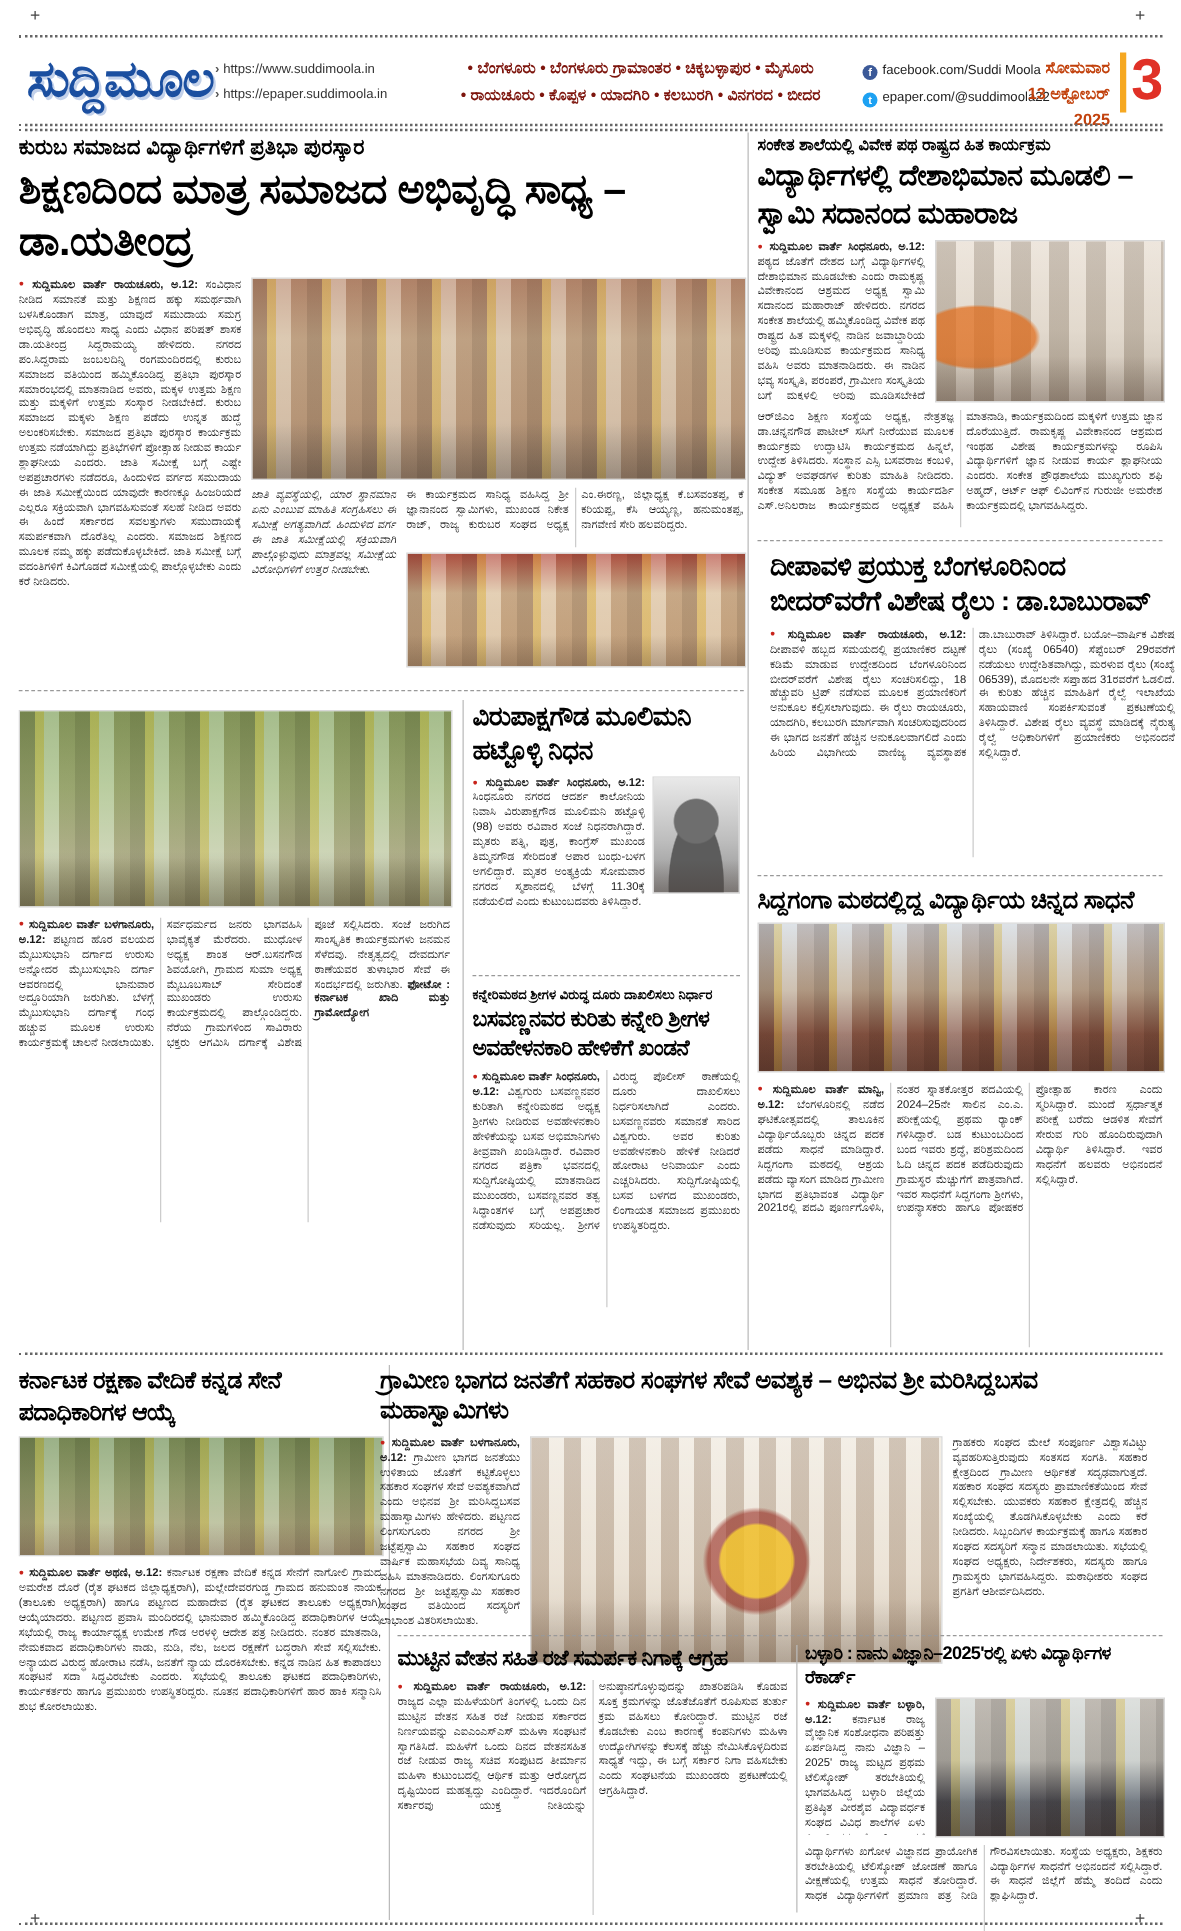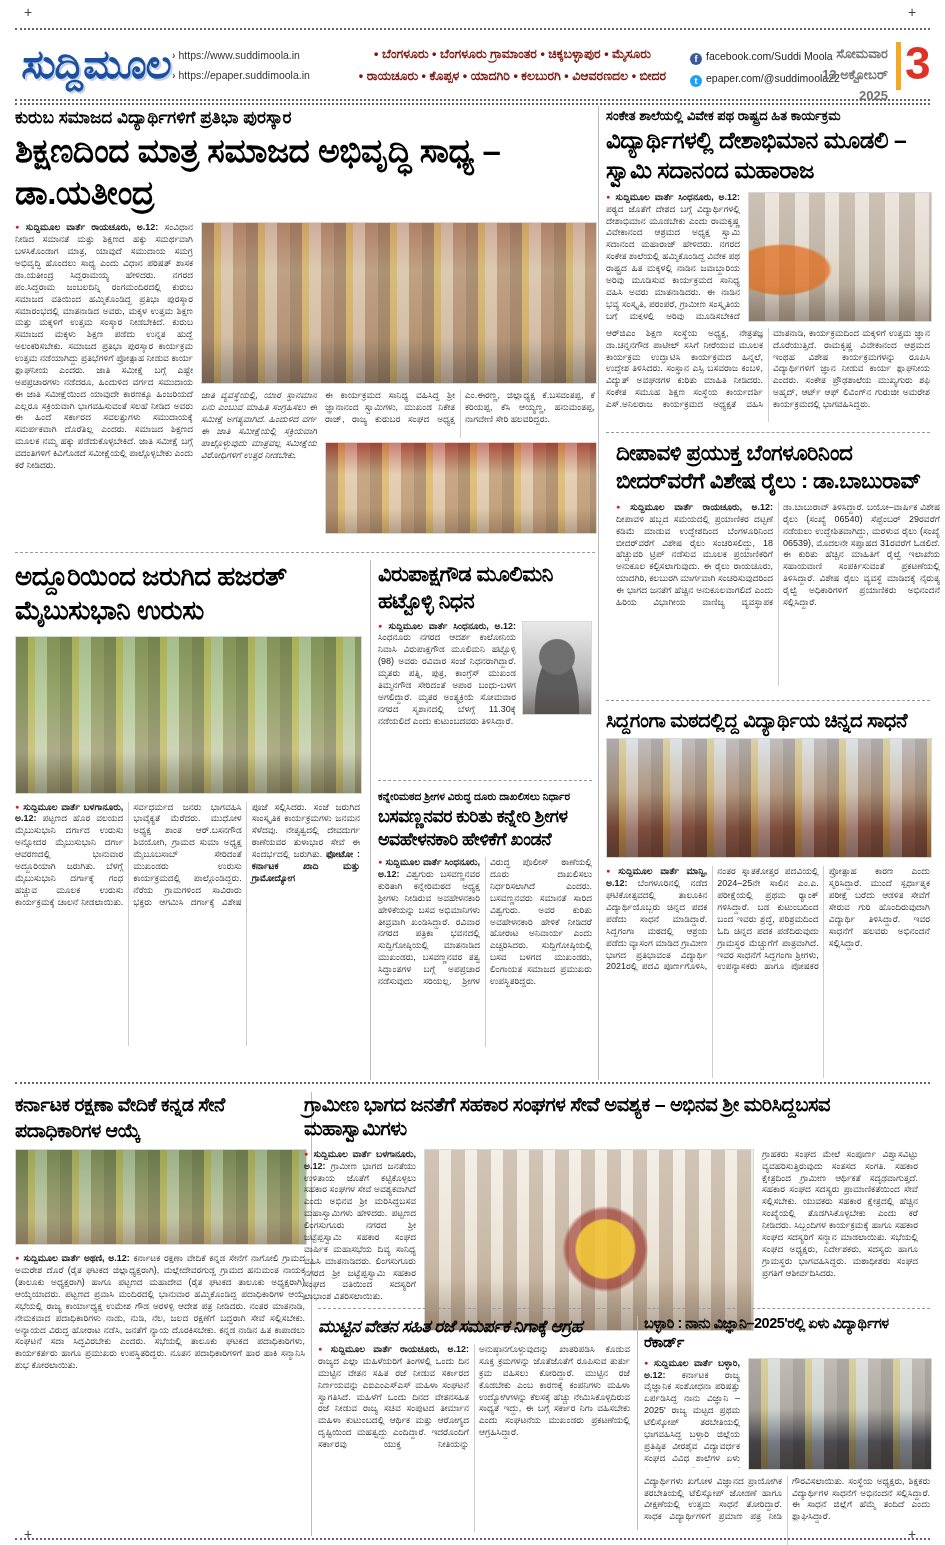--- a/index.html
+++ b/index.html
@@ -15,21 +15,21 @@
   .logo{font-size:40px;font-weight:800;color:#1b4fa0;letter-spacing:-1px;
         transform:skewX(-4deg);text-shadow:2px 2px 0 #c3d1ea;}
   .urls{font-size:10.5px;color:#333;line-height:1.9;}
   .urls .arr{color:#555;margin-right:3px;font-weight:700;}
   .cities{font-size:12.5px;font-weight:700;color:#7d150d;line-height:1.75;}
   .social{font-size:10.5px;color:#222;line-height:2.05;}
   .badge{display:inline-block;width:12px;height:12px;border-radius:50%;color:#fff;
          font-size:9px;font-weight:700;text-align:center;line-height:12px;margin-right:4px;vertical-align:-2px;}
   .badge.fb{background:#3b5998;}
   .badge.tw{background:#1da1f2;}
-  .daydate{font-size:13px;font-weight:700;color:#737373;text-align:right;line-height:1.6;}
+  .daydate{font-size:13px;font-weight:700;color:#c2410c;text-align:right;line-height:1.6;}
   .orangebar{background:#f6a821;}
   .pagenum{font-size:46px;font-weight:700;color:#e03127;line-height:1;}
 
   
   .kicker{font-weight:700;color:#000;}
   .headline{font-weight:800;color:#000;letter-spacing:-0.5px;}
   .body{font-size:9px;line-height:1.32;text-align:justify;color:#1a1a1a;overflow:hidden;}
   .byline{font-weight:700;}
   .byline::before{content:"●";color:#c8231b;font-size:7px;margin-right:3px;vertical-align:1px;}
   .cols2{column-count:2;column-gap:10px;column-rule:1px solid #ccc;}
@@ -73,21 +73,21 @@
 
   <div class="abs logo" style="left:22px;top:42px;">ಸುದ್ದಿಮೂಲ</div>
 
   <div class="abs urls" style="left:172px;top:46px;">
     <div><span class="arr">›</span><span>https://www.suddimoola.in</span></div>
     <div><span class="arr">›</span><span>https://epaper.suddimoola.in</span></div>
   </div>
 
   <div class="abs cities" style="left:340px;top:44px;width:345px;text-align:center;">
     <div>• ಬೆಂಗಳೂರು • ಬೆಂಗಳೂರು ಗ್ರಾಮಾಂತರ • ಚಿಕ್ಕಬಳ್ಳಾಪುರ • ಮೈಸೂರು</div>
-    <div>• ರಾಯಚೂರು • ಕೊಪ್ಪಳ • ಯಾದಗಿರಿ • ಕಲಬುರಗಿ • ವಿಆವರಣದಲ • ಬೀದರ</div>
+    <div>• ರಾಯಚೂರು • ಕೊಪ್ಪಳ • ಯಾದಗಿರಿ • ಕಲಬುರಗಿ • ವಿನಗರದ • ಬೀದರ</div>
   </div>
 
   <div class="abs social" style="left:690px;top:46px;">
     <div><span class="badge fb">f</span><span>facebook.com/Suddi Moola</span></div>
     <div><span class="badge tw">t</span><span>epaper.com/@suddimoola22</span></div>
   </div>
 
   <div class="abs daydate" style="left:792px;top:44px;width:96px;">
     <div>ಸೋಮವಾರ</div>
     <div>13 ಅಕ್ಟೋಬರ್ 2025</div>
@@ -118,21 +118,20 @@
         </div>
       </div>
     </div>
   </div>
 
   <div class="abs rule-dash" style="left:15px;top:552px;width:580px;"></div>
   <div class="abs rule-solid-v" style="left:598px;top:106px;height:974px;"></div>
   <div class="abs rule-solid-v" style="left:370px;top:560px;height:520px;"></div>
 
   <div class="abs" style="left:15px;top:560px;width:345px;">
-    <div class="headline" style="font-size:26px;line-height:1.3;">ಅದ್ದೂರಿಯಿಂದ ಜರುಗಿದ ಹಜರತ್ ಮೈಬುಸುಭಾನಿ ಉರುಸು</div>
     <div class="photo ph-urus" style="width:345px;height:156px;margin-top:8px;"></div>
     <div class="body cols3" style="height:244px;margin-top:8px;">
       <span class="byline"><span>ಸುದ್ದಿಮೂಲ ವಾರ್ತೆ</span> <span>ಬಳಗಾನೂರು, ಅ.12:</span></span>
       <span>ಪಟ್ಟಣದ ಹೊರ ವಲಯದ ಮೈಬುಸುಭಾನಿ ದರ್ಗಾದ ಉರುಸು ಅನ್ನೋದರ ಮೈಬುಸುಭಾನಿ ದರ್ಗಾ ಆವರಣದಲ್ಲಿ ಭಾನುವಾರ ಅದ್ದೂರಿಯಾಗಿ ಜರುಗಿತು. ಬೆಳಗ್ಗೆ ಮೈಬುಸುಭಾನಿ ದರ್ಗಾಕ್ಕೆ ಗಂಧ ಹಚ್ಚುವ ಮೂಲಕ ಉರುಸು ಕಾರ್ಯಕ್ರಮಕ್ಕೆ ಚಾಲನೆ ನೀಡಲಾಯಿತು. ಸರ್ವಧರ್ಮದ ಜನರು ಭಾಗವಹಿಸಿ ಭಾವೈಕ್ಯತೆ ಮೆರೆದರು. ಮುಧೋಳ ಅಧ್ಯಕ್ಷ ಶಾಂತ ಆರ್.ಬಸನಗೌಡ ಶಿವಯೋಗಿ, ಗ್ರಾಮದ ಸುಮಾ ಅಧ್ಯಕ್ಷ ಮೈಬೂಬಸಾಬ್ ಸೇರಿದಂತೆ ಮುಖಂಡರು ಉರುಸು ಕಾರ್ಯಕ್ರಮದಲ್ಲಿ ಪಾಲ್ಗೊಂಡಿದ್ದರು. ನೆರೆಯ ಗ್ರಾಮಗಳಿಂದ ಸಾವಿರಾರು ಭಕ್ತರು ಆಗಮಿಸಿ ದರ್ಗಾಕ್ಕೆ ವಿಶೇಷ ಪೂಜೆ ಸಲ್ಲಿಸಿದರು. ಸಂಜೆ ಜರುಗಿದ ಸಾಂಸ್ಕೃತಿಕ ಕಾರ್ಯಕ್ರಮಗಳು ಜನಮನ ಸೆಳೆದವು. ನೇತೃತ್ವದಲ್ಲಿ ದೇವದುರ್ಗ ಠಾಣೆಯವರ ತುಳಾಭಾರ ಸೇವೆ ಈ ಸಂದರ್ಭದಲ್ಲಿ ಜರುಗಿತು.</span>
       <span class="credit">ಫೋಟೋ : ಕರ್ನಾಟಕ ಖಾದಿ ಮತ್ತು ಗ್ರಾಮೋದ್ಯೋಗ</span>
     </div>
   </div>
 
   <div class="abs" style="left:378px;top:560px;width:214px;">
     <div class="headline" style="font-size:21px;line-height:1.3;">ವಿರುಪಾಕ್ಷಗೌಡ ಮೂಲಿಮನಿ ಹಟ್ಟೊಳ್ಳಿ ನಿಧನ</div>
@@ -211,21 +210,21 @@
         <span>ಗ್ರಾಮೀಣ ಭಾಗದ ಜನತೆಯು ಉಳಿತಾಯ ಜೊತೆಗೆ ಕಟ್ಟಿಕೊಳ್ಳಲು ಸಹಕಾರ ಸಂಘಗಳ ಸೇವೆ ಅವಶ್ಯಕವಾಗಿದೆ ಎಂದು ಅಭಿನವ ಶ್ರೀ ಮರಿಸಿದ್ದಬಸವ ಮಹಾಸ್ವಾಮಿಗಳು ಹೇಳಿದರು. ಪಟ್ಟಣದ ಲಿಂಗಸುಗೂರು ನಗರದ ಶ್ರೀ ಜಟ್ಟೆಪ್ಪಸ್ವಾಮಿ ಸಹಕಾರ ಸಂಘದ ವಾರ್ಷಿಕ ಮಹಾಸಭೆಯ ದಿವ್ಯ ಸಾನಿಧ್ಯ ವಹಿಸಿ ಮಾತನಾಡಿದರು. ಲಿಂಗಸುಗೂರು ನಗರದ ಶ್ರೀ ಜಟ್ಟೆಪ್ಪಸ್ವಾಮಿ ಸಹಕಾರ ಸಂಘದ ವತಿಯಿಂದ ಸದಸ್ಯರಿಗೆ ಲಾಭಾಂಶ ವಿತರಿಸಲಾಯಿತು.</span>
       </div>
       <div class="photo ph-idol" style="width:328px;height:180px;margin:0 8px;flex:none;"></div>
       <div class="body" style="width:156px;height:180px;flex:none;">ಗ್ರಾಹಕರು ಸಂಘದ ಮೇಲೆ ಸಂಪೂರ್ಣ ವಿಶ್ವಾಸವಿಟ್ಟು ವ್ಯವಹರಿಸುತ್ತಿರುವುದು ಸಂತಸದ ಸಂಗತಿ. ಸಹಕಾರ ಕ್ಷೇತ್ರದಿಂದ ಗ್ರಾಮೀಣ ಆರ್ಥಿಕತೆ ಸದೃಢವಾಗುತ್ತದೆ. ಸಹಕಾರ ಸಂಘದ ಸದಸ್ಯರು ಪ್ರಾಮಾಣಿಕತೆಯಿಂದ ಸೇವೆ ಸಲ್ಲಿಸಬೇಕು. ಯುವಕರು ಸಹಕಾರ ಕ್ಷೇತ್ರದಲ್ಲಿ ಹೆಚ್ಚಿನ ಸಂಖ್ಯೆಯಲ್ಲಿ ತೊಡಗಿಸಿಕೊಳ್ಳಬೇಕು ಎಂದು ಕರೆ ನೀಡಿದರು. ಸಿಬ್ಬಂದಿಗಳ ಕಾರ್ಯಕ್ರಮಕ್ಕೆ ಹಾಗೂ ಸಹಕಾರ ಸಂಘದ ಸದಸ್ಯರಿಗೆ ಸನ್ಮಾನ ಮಾಡಲಾಯಿತು. ಸಭೆಯಲ್ಲಿ ಸಂಘದ ಅಧ್ಯಕ್ಷರು, ನಿರ್ದೇಶಕರು, ಸದಸ್ಯರು ಹಾಗೂ ಗ್ರಾಮಸ್ಥರು ಭಾಗವಹಿಸಿದ್ದರು. ಮಠಾಧೀಶರು ಸಂಘದ ಪ್ರಗತಿಗೆ ಆಶೀರ್ವದಿಸಿದರು.</div>
     </div>
   </div>
 
   <div class="abs rule-dash" style="left:318px;top:1308px;width:612px;"></div>
 
   <div class="abs" style="left:318px;top:1316px;width:312px;">
-    <div class="headline" style="font-size:17px;line-height:1.3;font-style:italic;">ಮುಟ್ಟಿನ ವೇತನ ಸಹಿತ ರಜೆ ಸಮರ್ಪಕ ನಿಗಾಕ್ಕೆ ಆಗ್ರಹ</div>
+    <div class="headline" style="font-size:17px;line-height:1.3;">ಮುಟ್ಟಿನ ವೇತನ ಸಹಿತ ರಜೆ ಸಮರ್ಪಕ ನಿಗಾಕ್ಕೆ ಆಗ್ರಹ</div>
     <div class="body cols2" style="height:188px;margin-top:6px;">
       <span class="byline"><span>ಸುದ್ದಿಮೂಲ ವಾರ್ತೆ</span> <span>ರಾಯಚೂರು, ಅ.12:</span></span>
       <span>ರಾಜ್ಯದ ಎಲ್ಲಾ ಮಹಿಳೆಯರಿಗೆ ತಿಂಗಳಲ್ಲಿ ಒಂದು ದಿನ ಮುಟ್ಟಿನ ವೇತನ ಸಹಿತ ರಜೆ ನೀಡುವ ಸರ್ಕಾರದ ನಿರ್ಣಯವನ್ನು ಎಐಎಂಎಸ್‌ಎಸ್ ಮಹಿಳಾ ಸಂಘಟನೆ ಸ್ವಾಗತಿಸಿದೆ. ಮಹಿಳೆಗೆ ಒಂದು ದಿನದ ವೇತನಸಹಿತ ರಜೆ ನೀಡುವ ರಾಜ್ಯ ಸಚಿವ ಸಂಪುಟದ ತೀರ್ಮಾನ ಮಹಿಳಾ ಕುಟುಂಬದಲ್ಲಿ ಆರ್ಥಿಕ ಮತ್ತು ಆರೋಗ್ಯದ ದೃಷ್ಟಿಯಿಂದ ಮಹತ್ವದ್ದು ಎಂದಿದ್ದಾರೆ. ಇದರೊಂದಿಗೆ ಸರ್ಕಾರವು ಯುಕ್ತ ನೀತಿಯನ್ನು ಅನುಷ್ಠಾನಗೊಳ್ಳುವುದನ್ನು ಖಾತರಿಪಡಿಸಿ ಕೊಡುವ ಸೂಕ್ತ ಕ್ರಮಗಳನ್ನು ಜೊತೆಜೊತೆಗೆ ರೂಪಿಸುವ ತುರ್ತು ಕ್ರಮ ವಹಿಸಲು ಕೋರಿದ್ದಾರೆ. ಮುಟ್ಟಿನ ರಜೆ ಕೊಡಬೇಕು ಎಂಬ ಕಾರಣಕ್ಕೆ ಕಂಪನಿಗಳು ಮಹಿಳಾ ಉದ್ಯೋಗಿಗಳನ್ನು ಕೆಲಸಕ್ಕೆ ಹೆಚ್ಚು ನೇಮಿಸಿಕೊಳ್ಳದಿರುವ ಸಾಧ್ಯತೆ ಇದ್ದು, ಈ ಬಗ್ಗೆ ಸರ್ಕಾರ ನಿಗಾ ವಹಿಸಬೇಕು ಎಂದು ಸಂಘಟನೆಯ ಮುಖಂಡರು ಪ್ರಕಟಣೆಯಲ್ಲಿ ಆಗ್ರಹಿಸಿದ್ದಾರೆ.</span>
     </div>
   </div>
 
   <div class="abs rule-solid-v" style="left:637px;top:1316px;height:214px;"></div>
 
   <div class="abs" style="left:644px;top:1314px;width:286px;">
     <div class="headline" style="font-size:14.5px;line-height:1.3;">ಬಳ್ಳಾರಿ : ನಾನು ವಿಜ್ಞಾನಿ–2025'ರಲ್ಲಿ ಏಳು ವಿದ್ಯಾರ್ಥಿಗಳ ರೆಕಾರ್ಡ್</div>

